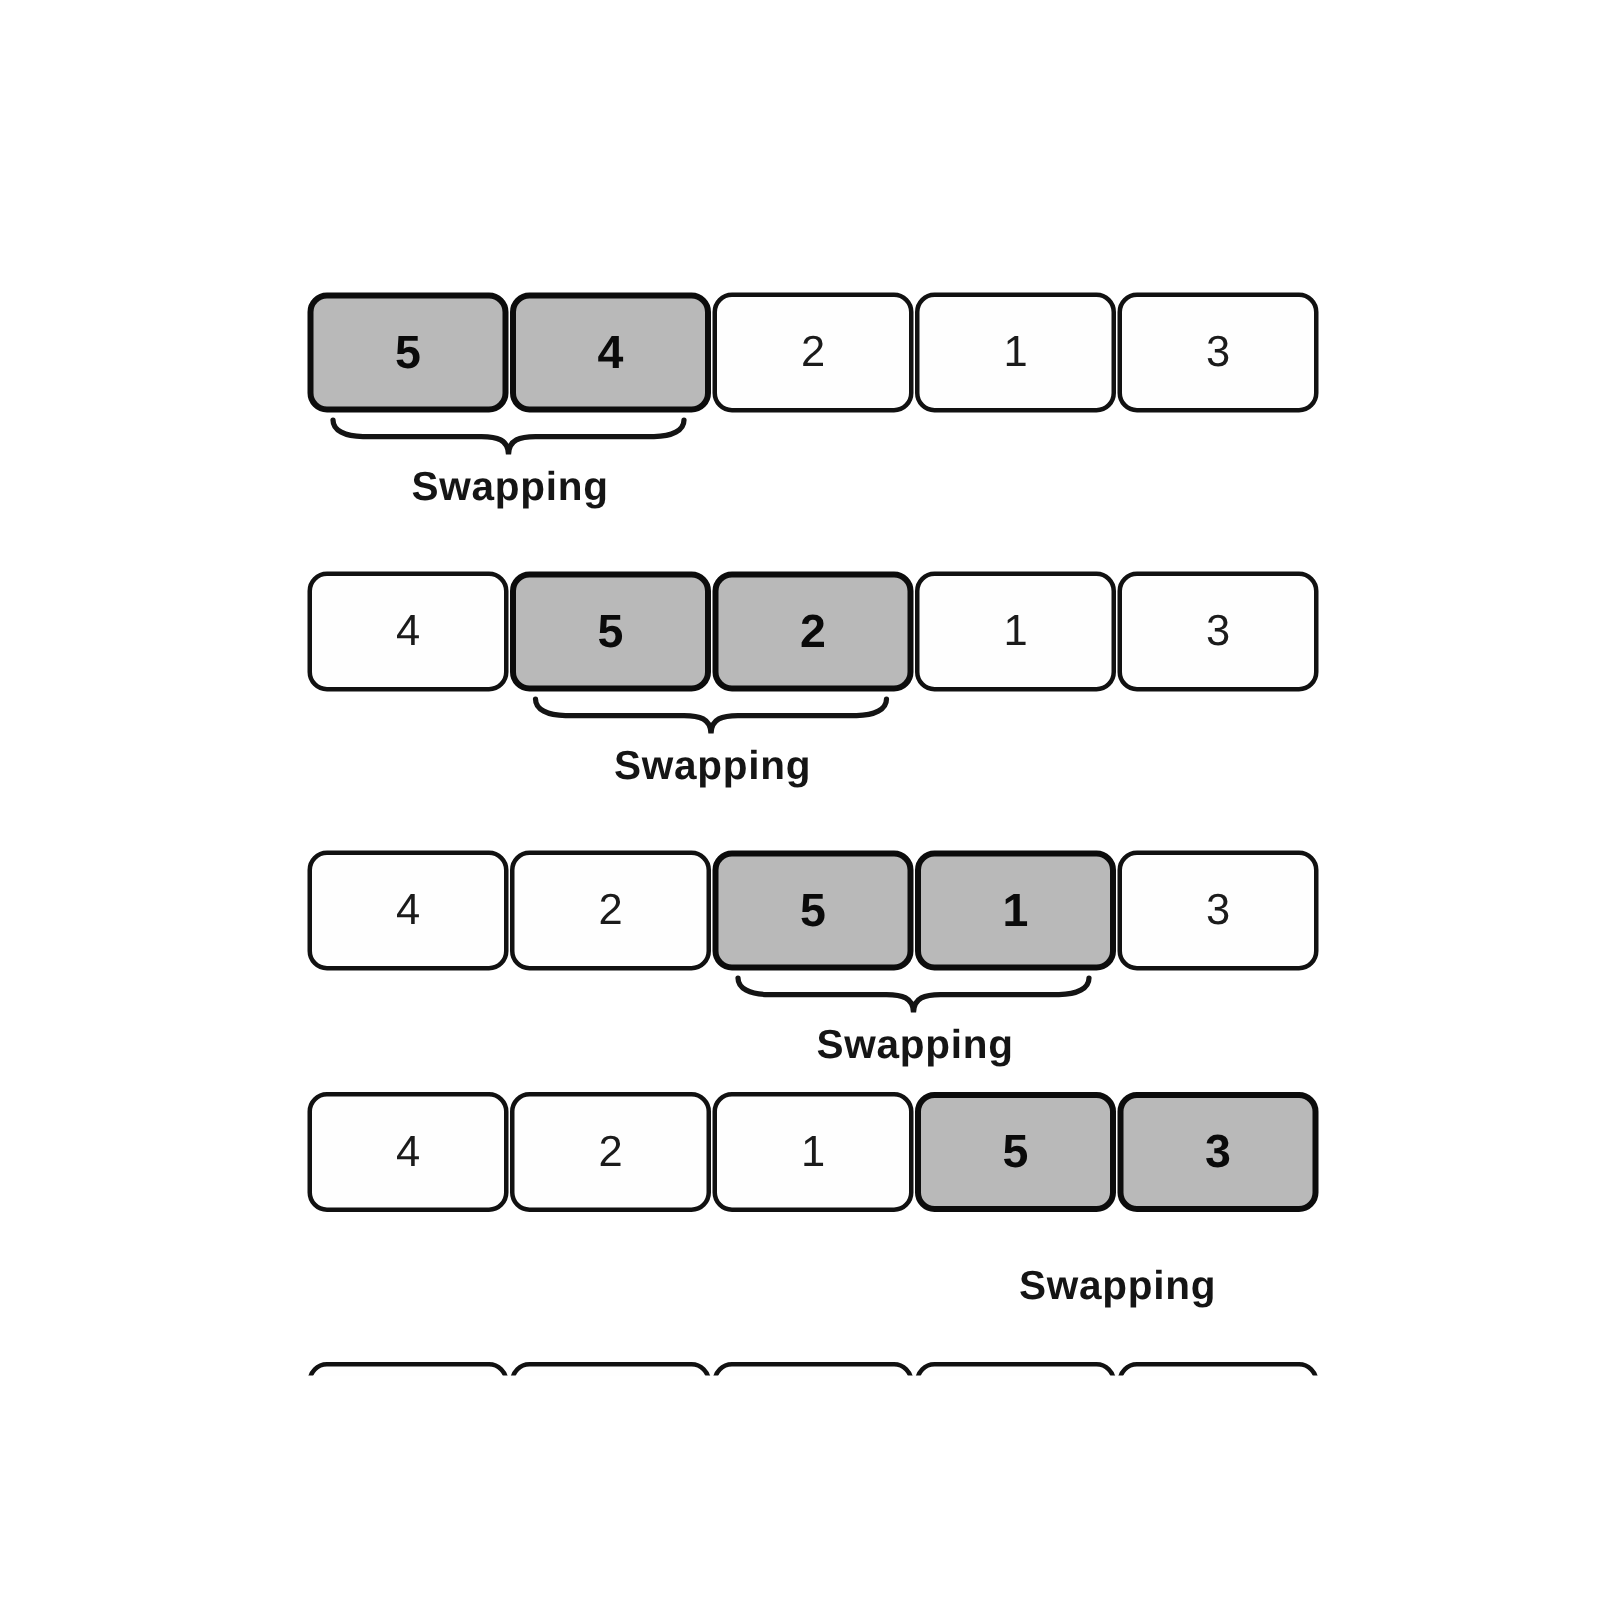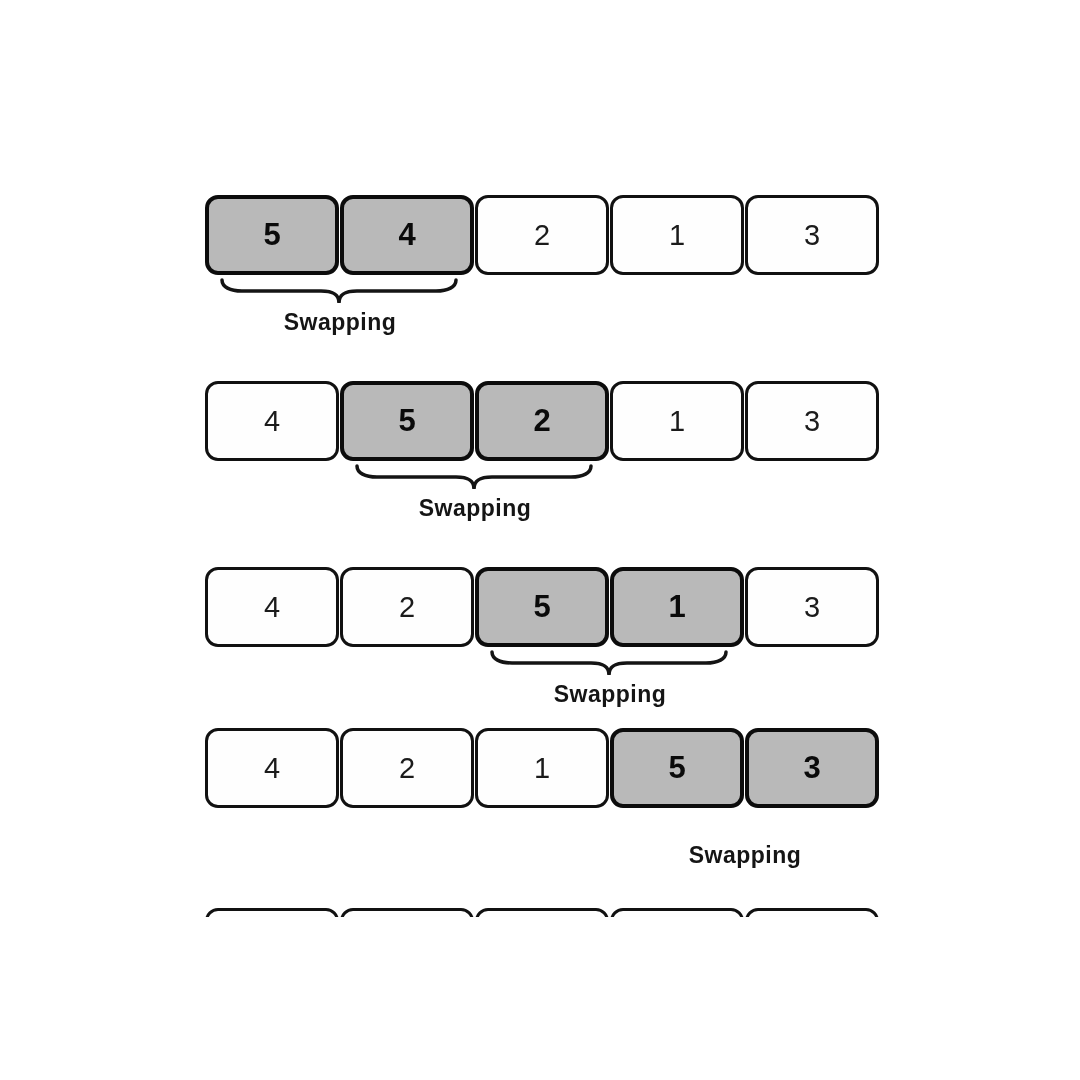--- a/index.html
+++ b/index.html
@@ -46,21 +46,21 @@
     position: absolute;
     overflow: hidden;
     height: 9px;
   }
   .brace {
     position: absolute;
   }
   .swap-label {
     position: absolute;
     transform: translateX(-50%);
-    font-size: 23px;
+    font-size: 27px;
     font-weight: 700;
     color: #151515;
     letter-spacing: 0.5px;
     white-space: nowrap;
   }
 </style>
 </head>
 <body>
 
 <div class="stage">

